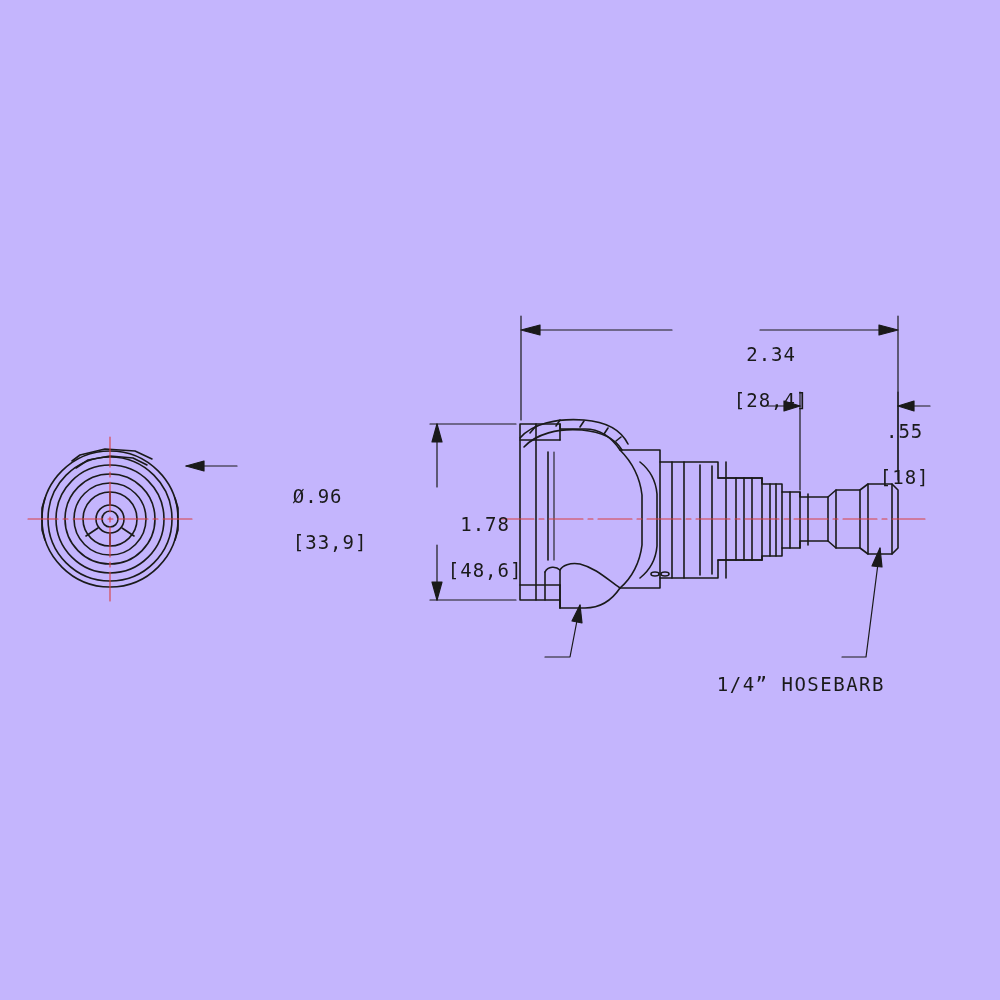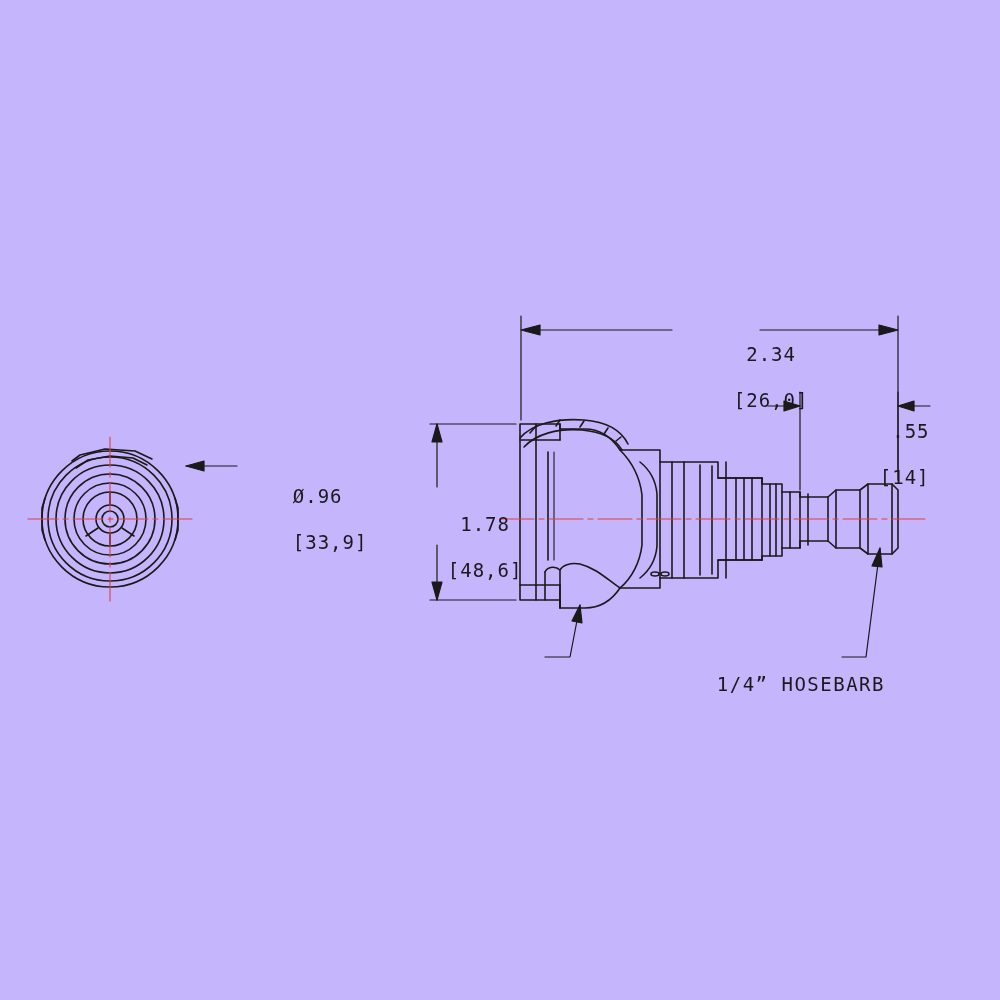--- a/index.html
+++ b/index.html
@@ -187,26 +187,26 @@
       <g stroke-width="1.2">
         <path d="M 842 657 L 866 657 L 880 548"></path>
         <path d="M 880 548 L 872 566 L 882 567 Z" fill="#1a1a1a"></path>
       </g>
 
     </g>
   </svg>
 
   <div class="dim-text" style="left:684px; top:320px; text-align:center;">
     <span>2.34</span><br>
-    <span>[26,0]</span>
-  </div>
-
-  <div class="dim-text" style="left:830px; top:397px; text-align:right;">
+    <span>[28,4]</span>
+  </div>
+
+  <div class="dim-text" style="left:830px; top:397px; text-align:center;">
     <span>.55</span><br>
-    <span>[14]</span>
+    <span>[18]</span>
   </div>
 
   <div class="dim-text" style="left:398px; top:490px; text-align:center;">
     <span>1.78</span><br>
     <span>[48,6]</span>
   </div>
 
   <div class="dim-text" style="left:243px; top:462px;">
     <span>Ø.96</span><br>
     <span>[33,9]</span>

